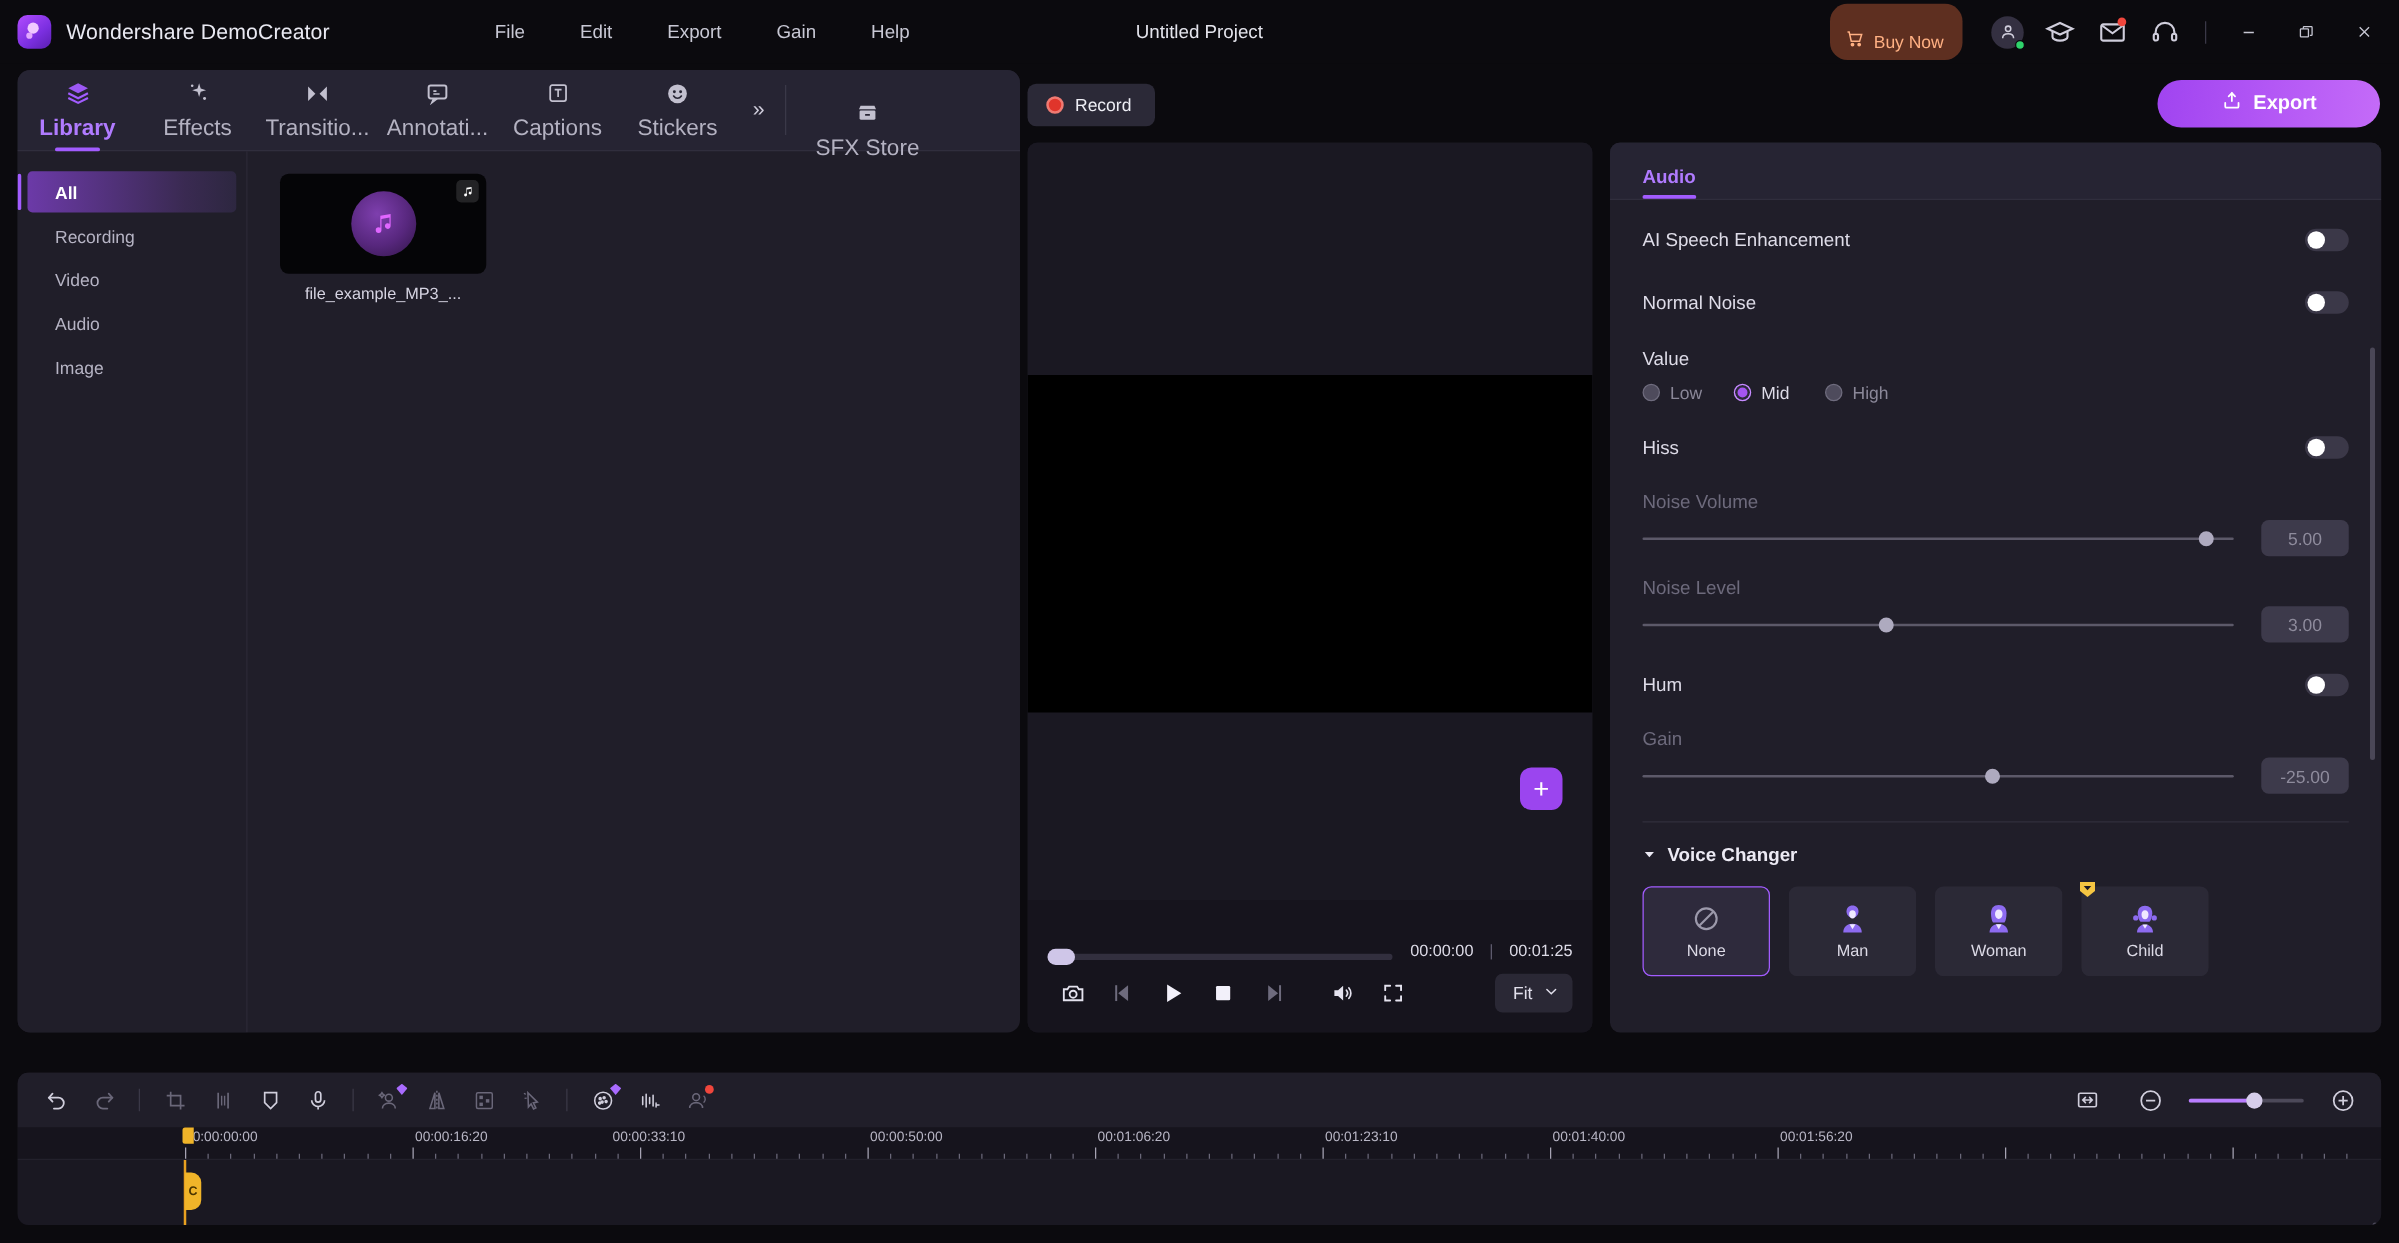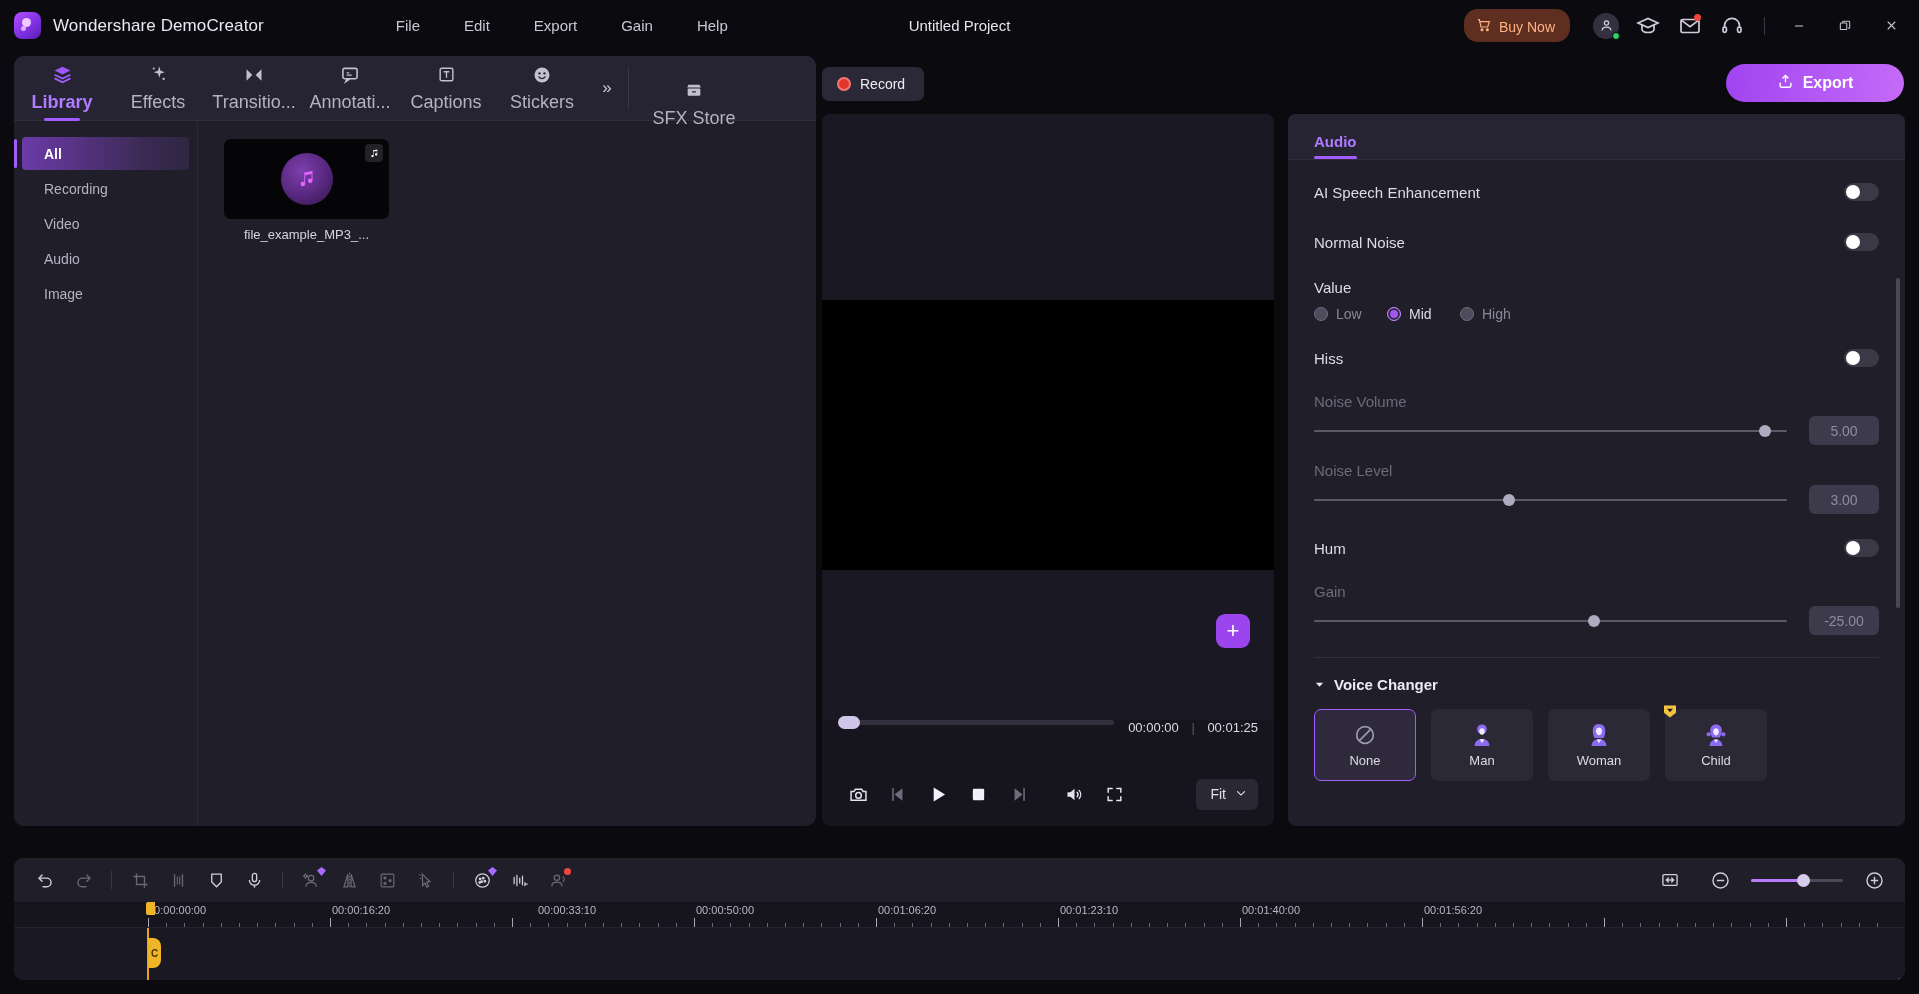--- a/index.html
+++ b/index.html
@@ -42,21 +42,21 @@
     font-size: 15px; color: #e4e4ec; pointer-events: none;
   }
   .tb-right {
     margin-left: auto; display: flex; align-items: center; gap: 2px;
     padding-right: 6px; position: relative; z-index: 3;
   }
   .buy-now {
     display: flex; align-items: center; gap: 7px;
     background: #5e2f20; color: #ffb083;
     border: none; border-radius: 14px;
-    padding: 8px 15px 6px 12px; font-size: 14px;
+    padding: 20px 15px 6px 12px; font-size: 14px;
     font-family: "Liberation Sans", sans-serif; cursor: pointer;
     margin-right: 14px;
   }
   .ic { width: 24px; height: 24px; display: block; }
   .tb-icon {
     width: 40px; height: 40px; display: flex; align-items: center;
     justify-content: center; border-radius: 6px; cursor: pointer;
     position: relative; color: #c6c6d2;
   }
   .avatar-ic {
@@ -172,21 +172,21 @@
     position: absolute; left: 0; right: 0; top: 186px; height: 270px;
     background: #000000;
   }
   .add-fab {
     position: absolute; right: 24px; bottom: 72px; width: 34px; height: 34px;
     border-radius: 9px; background: #9b45ef; color: #fff; border: none;
     font-size: 22px; line-height: 1; display: flex; align-items: center;
     justify-content: center; cursor: pointer;
   }
   .pv-controls { height: 106px; background: #16141d; padding: 0 16px; }
-  .pv-scrub { display: flex; align-items: flex-start; gap: 0; height: 48px; }
+  .pv-scrub { display: flex; align-items: flex-end; gap: 0; height: 48px; }
   .scrub-track {
     flex: 1; height: 5px; background: #322f3e; border-radius: 3px;
     position: relative; margin-right: 14px;
   }
   .scrub-knob {
     position: absolute; left: 0; top: -4px; width: 22px; height: 13px;
     border-radius: 7px; background: #cfc6e8;
   }
   .pv-time { font-size: 13px; color: #dcdae6; white-space: nowrap; }
   .pv-time .sep { color: #5d5a6d; margin: 0 9px; }
@@ -937,21 +937,21 @@
               <circle cx="12" cy="12" r="8.6"></circle>
               <path d="M7.8 12h8.4M12 7.8v8.4"></path>
             </svg>
         </div>
       </div>
     </div>
 
     <div class="tl-ruler">
       <span class="tick-label" style="left:134px">00:00:00:00</span>
       <span class="tick-label" style="left:318px">00:00:16:20</span>
-      <span class="tick-label" style="left:524px">00:00:33:10</span>
+      <span class="tick-label" style="left:476px">00:00:33:10</span>
       <span class="tick-label" style="left:682px">00:00:50:00</span>
       <span class="tick-label" style="left:864px">00:01:06:20</span>
       <span class="tick-label" style="left:1046px">00:01:23:10</span>
       <span class="tick-label" style="left:1228px">00:01:40:00</span>
       <span class="tick-label" style="left:1410px">00:01:56:20</span>
       <span id="tickfield"><span class="tick major" style="left: 134px;"></span><span class="tick minor" style="left: 152.2px;"></span><span class="tick minor" style="left: 170.4px;"></span><span class="tick minor" style="left: 188.6px;"></span><span class="tick minor" style="left: 206.8px;"></span><span class="tick minor" style="left: 225px;"></span><span class="tick minor" style="left: 243.2px;"></span><span class="tick minor" style="left: 261.4px;"></span><span class="tick minor" style="left: 279.6px;"></span><span class="tick minor" style="left: 297.8px;"></span><span class="tick major" style="left: 316px;"></span><span class="tick minor" style="left: 334.2px;"></span><span class="tick minor" style="left: 352.4px;"></span><span class="tick minor" style="left: 370.6px;"></span><span class="tick minor" style="left: 388.8px;"></span><span class="tick minor" style="left: 407px;"></span><span class="tick minor" style="left: 425.2px;"></span><span class="tick minor" style="left: 443.4px;"></span><span class="tick minor" style="left: 461.6px;"></span><span class="tick minor" style="left: 479.8px;"></span><span class="tick major" style="left: 498px;"></span><span class="tick minor" style="left: 516.2px;"></span><span class="tick minor" style="left: 534.4px;"></span><span class="tick minor" style="left: 552.6px;"></span><span class="tick minor" style="left: 570.8px;"></span><span class="tick minor" style="left: 589px;"></span><span class="tick minor" style="left: 607.2px;"></span><span class="tick minor" style="left: 625.4px;"></span><span class="tick minor" style="left: 643.6px;"></span><span class="tick minor" style="left: 661.8px;"></span><span class="tick major" style="left: 680px;"></span><span class="tick minor" style="left: 698.2px;"></span><span class="tick minor" style="left: 716.4px;"></span><span class="tick minor" style="left: 734.6px;"></span><span class="tick minor" style="left: 752.8px;"></span><span class="tick minor" style="left: 771px;"></span><span class="tick minor" style="left: 789.2px;"></span><span class="tick minor" style="left: 807.4px;"></span><span class="tick minor" style="left: 825.6px;"></span><span class="tick minor" style="left: 843.8px;"></span><span class="tick major" style="left: 862px;"></span><span class="tick minor" style="left: 880.2px;"></span><span class="tick minor" style="left: 898.4px;"></span><span class="tick minor" style="left: 916.6px;"></span><span class="tick minor" style="left: 934.8px;"></span><span class="tick minor" style="left: 953px;"></span><span class="tick minor" style="left: 971.2px;"></span><span class="tick minor" style="left: 989.4px;"></span><span class="tick minor" style="left: 1007.6px;"></span><span class="tick minor" style="left: 1025.8px;"></span><span class="tick major" style="left: 1044px;"></span><span class="tick minor" style="left: 1062.2px;"></span><span class="tick minor" style="left: 1080.4px;"></span><span class="tick minor" style="left: 1098.6px;"></span><span class="tick minor" style="left: 1116.8px;"></span><span class="tick minor" style="left: 1135px;"></span><span class="tick minor" style="left: 1153.2px;"></span><span class="tick minor" style="left: 1171.4px;"></span><span class="tick minor" style="left: 1189.6px;"></span><span class="tick minor" style="left: 1207.8px;"></span><span class="tick major" style="left: 1226px;"></span><span class="tick minor" style="left: 1244.2px;"></span><span class="tick minor" style="left: 1262.4px;"></span><span class="tick minor" style="left: 1280.6px;"></span><span class="tick minor" style="left: 1298.8px;"></span><span class="tick minor" style="left: 1317px;"></span><span class="tick minor" style="left: 1335.2px;"></span><span class="tick minor" style="left: 1353.4px;"></span><span class="tick minor" style="left: 1371.6px;"></span><span class="tick minor" style="left: 1389.8px;"></span><span class="tick major" style="left: 1408px;"></span><span class="tick minor" style="left: 1426.2px;"></span><span class="tick minor" style="left: 1444.4px;"></span><span class="tick minor" style="left: 1462.6px;"></span><span class="tick minor" style="left: 1480.8px;"></span><span class="tick minor" style="left: 1499px;"></span><span class="tick minor" style="left: 1517.2px;"></span><span class="tick minor" style="left: 1535.4px;"></span><span class="tick minor" style="left: 1553.6px;"></span><span class="tick minor" style="left: 1571.8px;"></span><span class="tick major" style="left: 1590px;"></span><span class="tick minor" style="left: 1608.2px;"></span><span class="tick minor" style="left: 1626.4px;"></span><span class="tick minor" style="left: 1644.6px;"></span><span class="tick minor" style="left: 1662.8px;"></span><span class="tick minor" style="left: 1681px;"></span><span class="tick minor" style="left: 1699.2px;"></span><span class="tick minor" style="left: 1717.4px;"></span><span class="tick minor" style="left: 1735.6px;"></span><span class="tick minor" style="left: 1753.8px;"></span><span class="tick major" style="left: 1772px;"></span><span class="tick minor" style="left: 1790.2px;"></span><span class="tick minor" style="left: 1808.4px;"></span><span class="tick minor" style="left: 1826.6px;"></span><span class="tick minor" style="left: 1844.8px;"></span><span class="tick minor" style="left: 1863px;"></span></span>
     </div>
 
     <div class="tl-tracks">
       <div class="playhead" style="left:133px">

